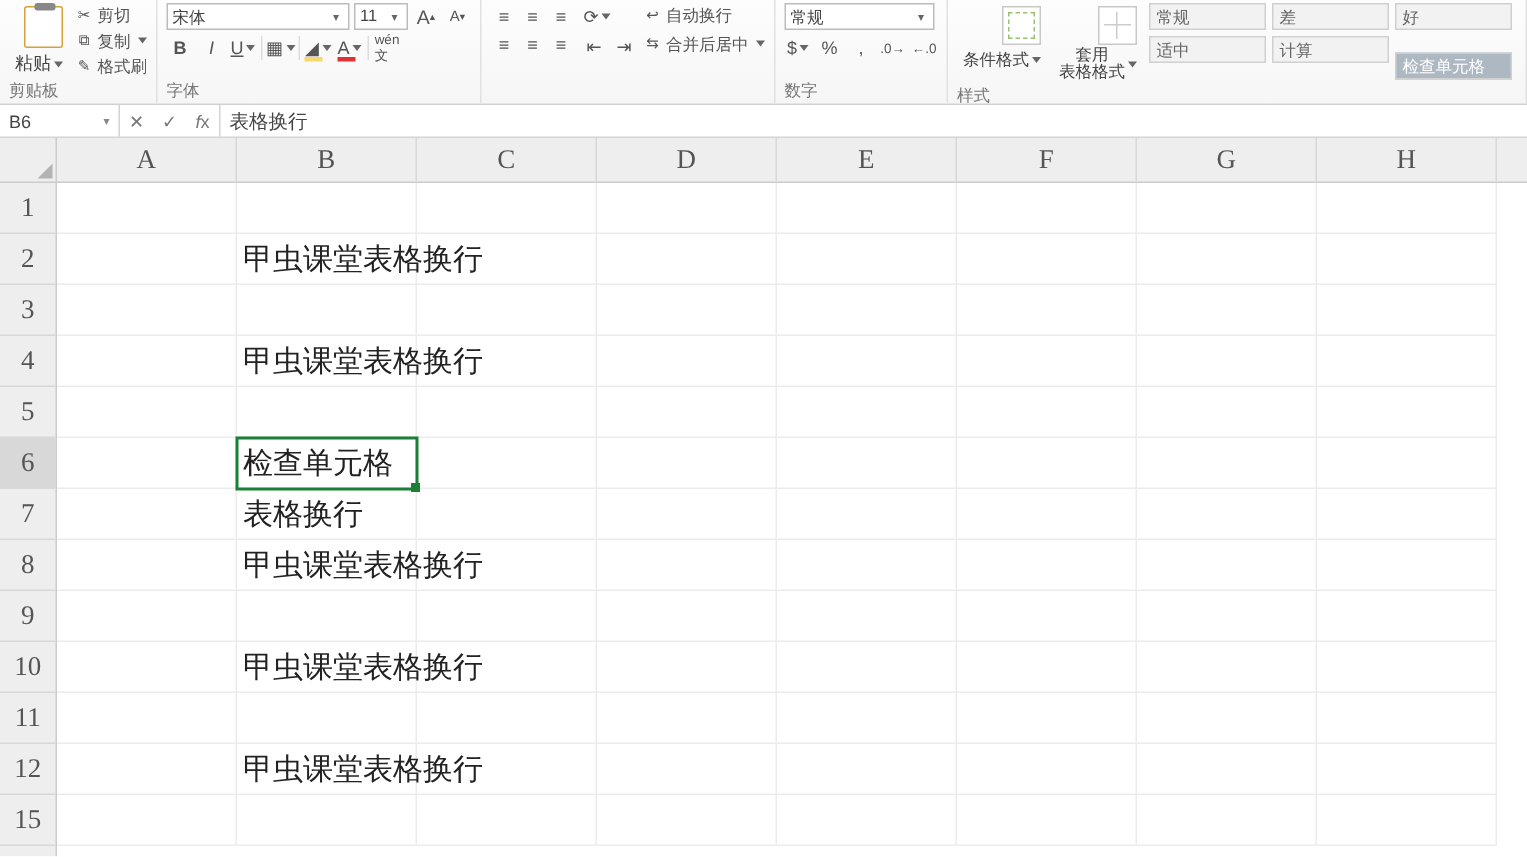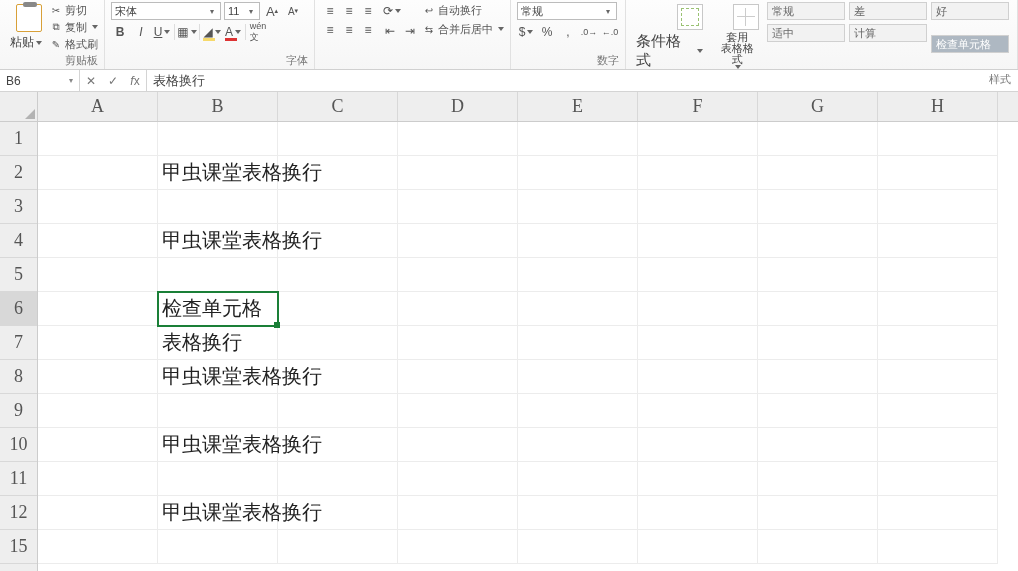--- a/index.html
+++ b/index.html
@@ -2,21 +2,21 @@
 <html><head>
 <meta charset="utf-8">
 <style>
 * { margin: 0; padding: 0; box-sizing: border-box; font-family: "Microsoft YaHei", sans-serif; }
 body { background: #fff; width: 1018px; height: 571px; overflow: hidden; font-size: 12px; color: #444; }
 
 
 .ribbon { height: 70px; background: linear-gradient(#fdfdfd,#f6f6f6); border-bottom: 1px solid #d0d0d0; display: flex; }
 .group { border-right: 1px solid #e1e1e1; display: flex; flex-direction: column; justify-content: space-between; padding: 2px 6px 1px; height: 100%; }
 .group-body { display: flex; align-items: flex-start; flex: 1; gap: 4px; }
-.group-label { font-size: 11px; color: #777; text-align: right; position: relative; }
+.group-label { font-size: 11px; color: #777; text-align: left; position: relative; }
 
 .big-btn { display: flex; flex-direction: column; align-items: flex-end; gap: 2px; padding: 2px 4px; cursor: pointer; }
 .paste-icon { width: 26px; height: 28px; background: #fff; border: 1px solid #d8a038; border-radius: 2px; position: relative; }
 .paste-icon::before { content:""; position:absolute; top:-3px; left:6px; width:14px; height:5px; background:#888; border-radius:2px;}
 .arrow-dn { width:0;height:0;border-left:3px solid transparent;border-right:3px solid transparent;border-top:4px solid #666; display:inline-block; margin-left:2px;}
 .small-btn { display:flex; align-items:center; gap:3px; font-size:11px; color:#555; cursor:pointer; height:16px; }
 .mini-icon { width:12px; height:12px; display:inline-flex; align-items:center; justify-content:center; font-size:10px; color:#555; }
 
 .font-row { display:flex; gap:3px; align-items:center; }
 .combo { border:1px solid #bcbcbc; background:#fff; height:18px; display:flex; align-items:center; padding:0 3px; font-size:11px; cursor:text; }
@@ -88,21 +88,21 @@
             <span>格式刷</span>
           </div>
       </div>
     </div>
     <div class="group-label">剪贴板</div>
   </div>
 
   <div class="group" style="min-width:210px;">
     <div class="group-body" style="flex-direction:column;gap:3px;">
       <div class="font-row">
-        <div class="combo" style="width:110px;">
+        <div class="combo" style="width:122px;">
             <span class="val">宋体</span>
             <span class="dd">▾</span>
           </div>
         <div class="combo" style="width:36px;">
             <span class="val">11</span>
             <span class="dd">▾</span>
           </div>
         <div class="sq" style="font-size:13px;">A<sup style="font-size:7px;">▴</sup></div>
         <div class="sq" style="font-size:10px;">A<sup style="font-size:7px;">▾</sup></div>
       </div>
@@ -180,28 +180,28 @@
         <div class="sq" style="font-size:9px;">←.0</div>
       </div>
     </div>
     <div class="group-label">数字</div>
   </div>
 
   <div class="group" style="flex:1;">
     <div class="group-body">
       <div class="big-btn">
         <div class="cond-icon"></div>
-        <div style="display:flex;align-items:center;font-size:15px;">
+        <div style="display:flex;align-items:center;font-size:11px;">
             <span>条件格式</span>
             <span class="arrow-dn"></span>
           </div>
       </div>
       <div class="big-btn">
         <div class="tbl-icon"></div>
-        <div style="display:flex;align-items:center;font-size:11px;text-align:center;flex-direction:column;">
+        <div style="display:flex;align-items:center;font-size:11px;text-align:center;">
             <span style="white-space:pre-line;line-height:1;">套用
 表格格式</span>
             <span class="arrow-dn"></span>
           </div>
       </div>
       <div style="display:grid;grid-template-columns:repeat(3,80px);grid-template-rows:repeat(2,20px);gap:2px;">
         <div class="style-box">常规</div>
         <div class="style-box">差</div>
         <div class="style-box">好</div>
         <div class="style-box">适中</div>

